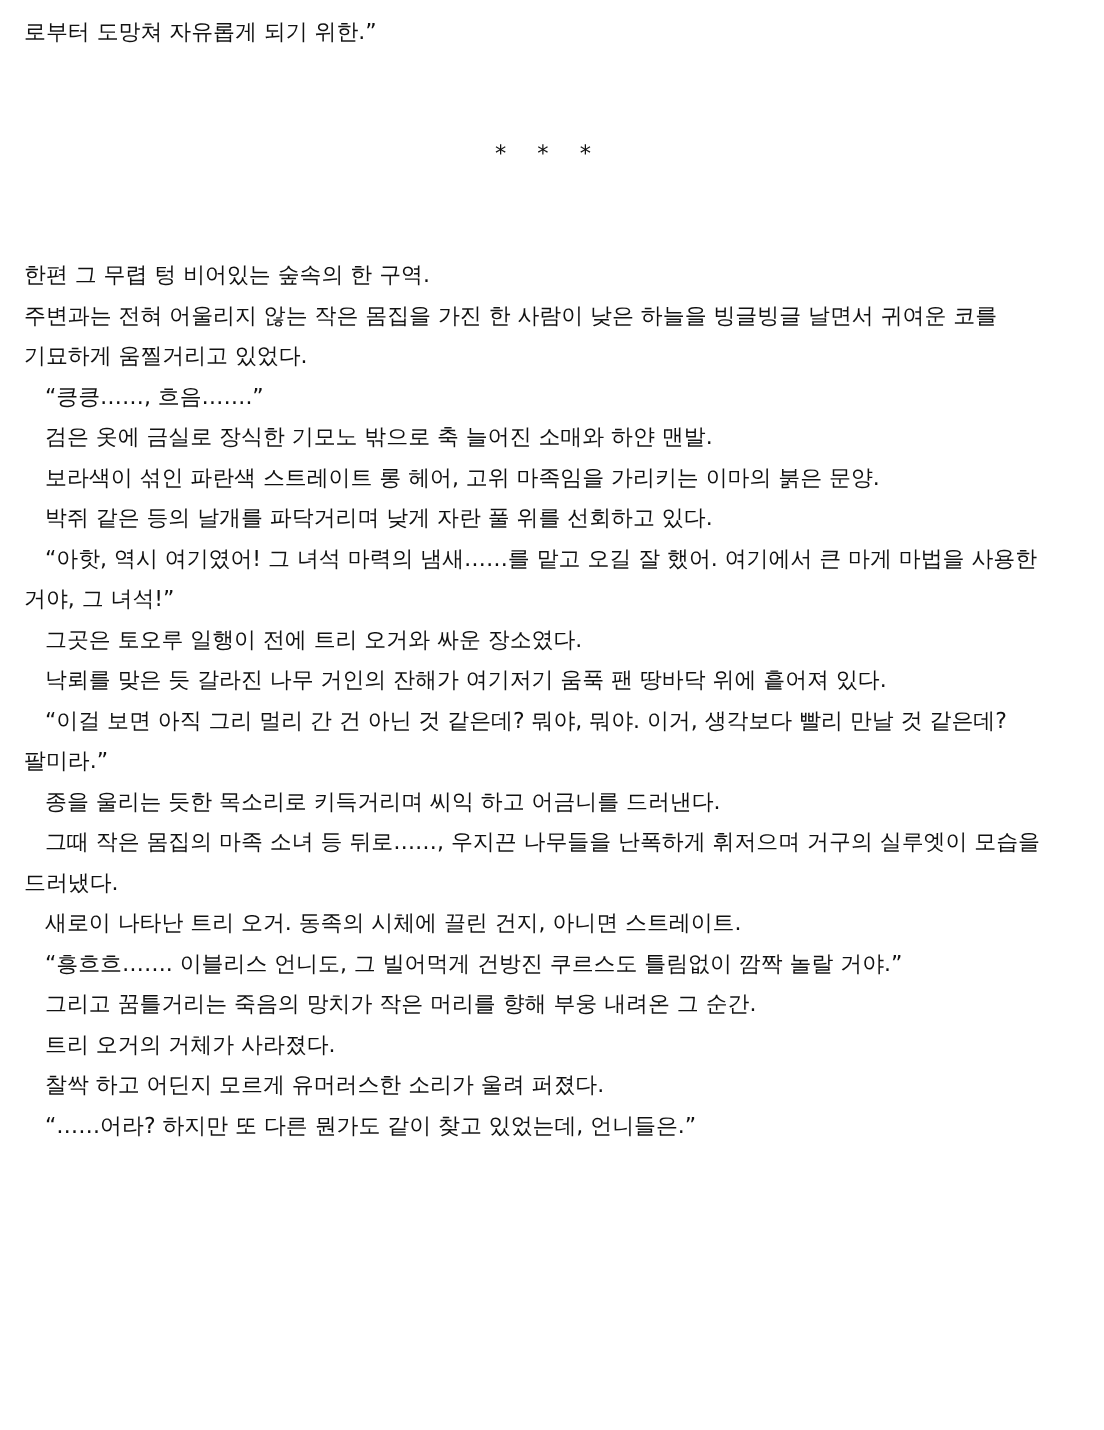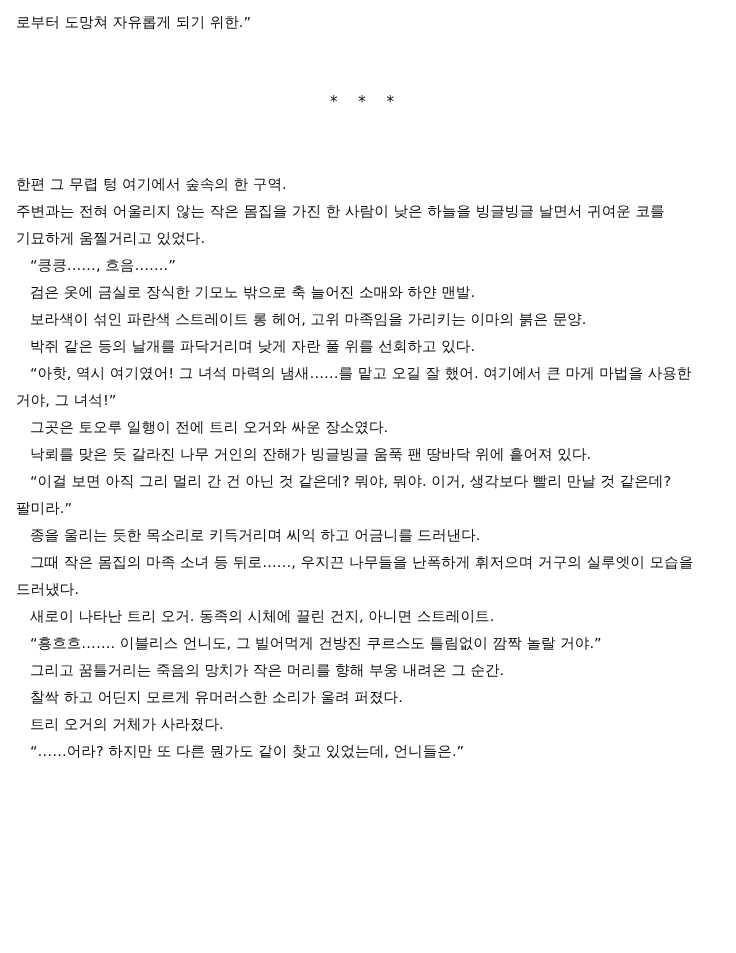--- a/index.html
+++ b/index.html
@@ -52,34 +52,34 @@
     <p class="para">로부터 도망쳐 자유롭게 되기 위한.”</p>
   </div>
 
   <div class="spacer-before-divider"></div>
 
   <p class="divider">* * *</p>
 
   <div class="spacer-after-divider"></div>
 
   <div class="block-body">
-    <p class="para">한편 그 무렵 텅 여기에서 숲속의 한 구역.</p>
+    <p class="para">한편 그 무렵 텅 비어있는 숲속의 한 구역.</p>
     <p class="para">주변과는 전혀 어울리지 않는 작은 몸집을 가진 한 사람이 낮은 하늘을 빙글빙글 날면서 귀여운 코를 기묘하게 움찔거리고 있었다.</p>
     <p class="para indent">“킁킁……, 흐음…….”</p>
     <p class="para indent">검은 옷에 금실로 장식한 기모노 밖으로 축 늘어진 소매와 하얀 맨발.</p>
     <p class="para indent">보라색이 섞인 파란색 스트레이트 롱 헤어, 고위 마족임을 가리키는 이마의 붉은 문양.</p>
     <p class="para indent">박쥐 같은 등의 날개를 파닥거리며 낮게 자란 풀 위를 선회하고 있다.</p>
     <p class="para indent">“아핫, 역시 여기였어! 그 녀석 마력의 냄새……를 맡고 오길 잘 했어. 여기에서 큰 마게 마법을 사용한 거야, 그 녀석!”</p>
     <p class="para indent">그곳은 토오루 일행이 전에 트리 오거와 싸운 장소였다.</p>
-    <p class="para indent">낙뢰를 맞은 듯 갈라진 나무 거인의 잔해가 빙글빙글 움푹 팬 땅바닥 위에 흩어져 있다.</p>
+    <p class="para indent">낙뢰를 맞은 듯 갈라진 나무 거인의 잔해가 여기저기 움푹 팬 땅바닥 위에 흩어져 있다.</p>
     <p class="para indent">“이걸 보면 아직 그리 멀리 간 건 아닌 것 같은데? 뭐야, 뭐야. 이거, 생각보다 빨리 만날 것 같은데? 팔미라.”</p>
     <p class="para indent">종을 울리는 듯한 목소리로 키득거리며 씨익 하고 어금니를 드러낸다.</p>
     <p class="para indent">그때 작은 몸집의 마족 소녀 등 뒤로……, 우지끈 나무들을 난폭하게 휘저으며 거구의 실루엣이 모습을 드러냈다.</p>
     <p class="para indent">새로이 나타난 트리 오거. 동족의 시체에 끌린 건지, 아니면 스트레이트.</p>
     <p class="para indent">“흥흐흐……. 이블리스 언니도, 그 빌어먹게 건방진 쿠르스도 틀림없이 깜짝 놀랄 거야.”</p>
     <p class="para indent">그리고 꿈틀거리는 죽음의 망치가 작은 머리를 향해 부웅 내려온 그 순간.</p>
+    <p class="para indent">트리 오거의 거체가 사라졌다.</p>
     <p class="para indent">찰싹 하고 어딘지 모르게 유머러스한 소리가 울려 퍼졌다.</p>
-    <p class="para indent">트리 오거의 거체가 사라졌다.</p>
     <p class="para indent">“……어라? 하지만 또 다른 뭔가도 같이 찾고 있었는데, 언니들은.”</p>
     <p class="para indent"></p>
   </div>
 
 </div>
 
 </body></html>

